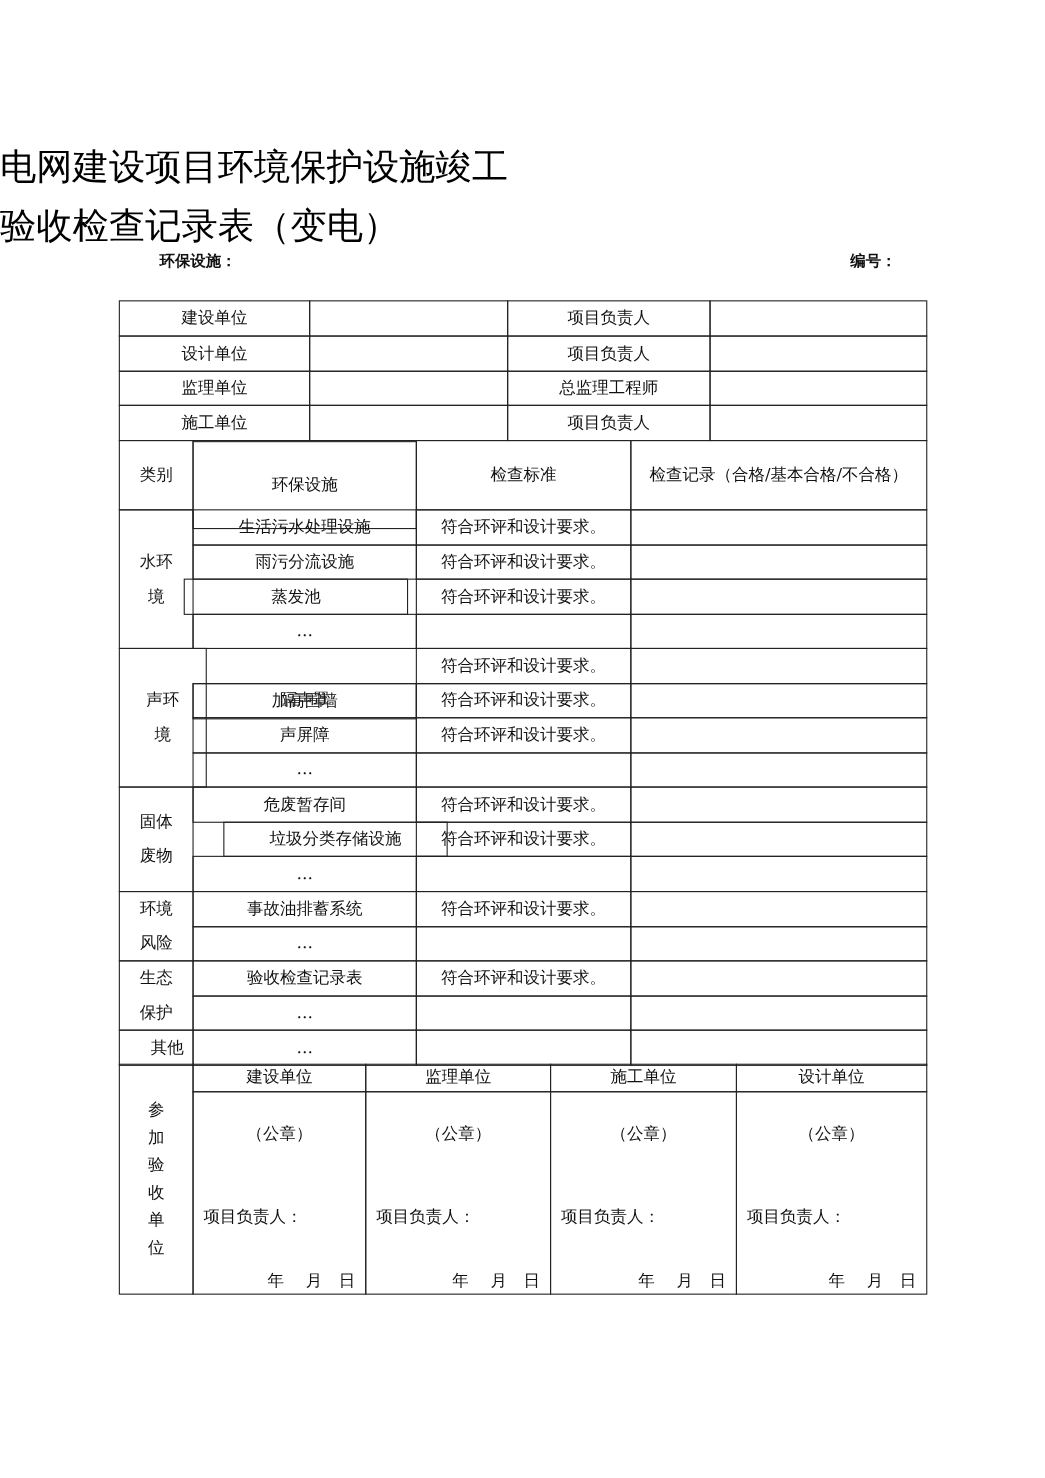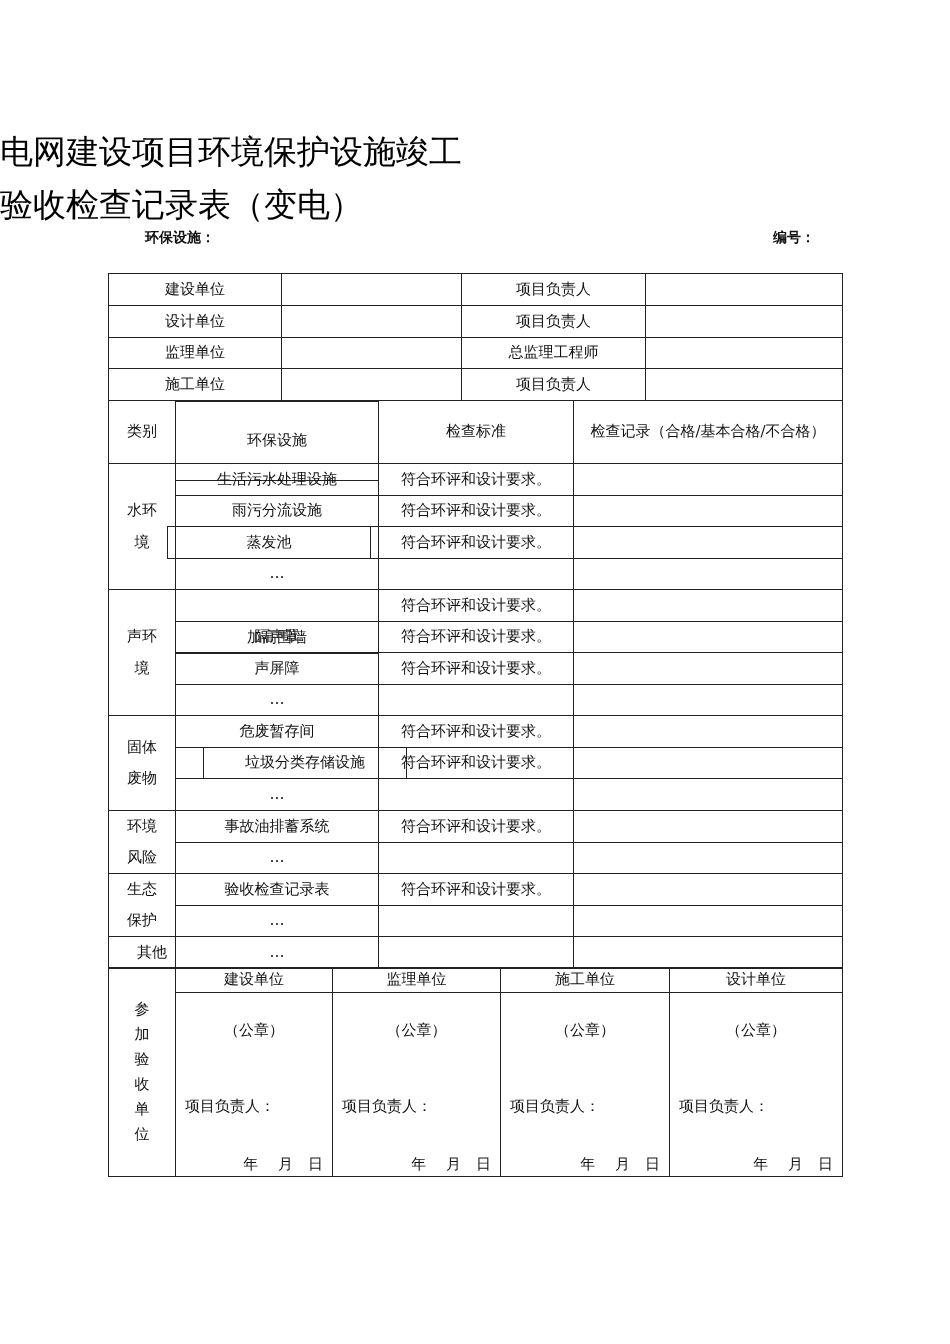--- a/index.html
+++ b/index.html
@@ -48,21 +48,21 @@
     <div class="c" style="left: 573px; top: 463px; width: 270px; height: 33px;"></div>
     <div class="c" style="left: 175px; top: 495px; width: 204px; height: 32px;">雨污分流设施</div>
     <div class="c" style="left: 378px; top: 495px; width: 196px; height: 32px;">符合环评和设计要求。</div>
     <div class="c" style="left: 573px; top: 495px; width: 270px; height: 32px;"></div>
     <div class="c" style="left: 167px; top: 526px; width: 204px; height: 33px;">蒸发池</div>
     <div class="c" style="left: 378px; top: 526px; width: 196px; height: 33px;">符合环评和设计要求。</div>
     <div class="c" style="left: 573px; top: 526px; width: 270px; height: 33px;"></div>
     <div class="c" style="left: 175px; top: 558px; width: 204px; height: 32px;">…</div>
     <div class="c" style="left: 378px; top: 558px; width: 196px; height: 32px;"></div>
     <div class="c" style="left: 573px; top: 558px; width: 270px; height: 32px;"></div>
-    <div class="c vc" style="left: 108px; top: 589px; width: 68px; height: 127px;">
+    <div class="c vc" style="left: 108px; top: 589px; width: 80px; height: 127px;">
       <span style="width: 34px; line-height: 2.1; display: inline-block;">声环境</span>
     </div>
     <div class="c" style="left: 175px; top: 589px; width: 204px; height: 33px; margin-top: 32px;">加高围墙</div>
     <div class="c" style="left: 378px; top: 589px; width: 196px; height: 33px;">符合环评和设计要求。</div>
     <div class="c" style="left: 573px; top: 589px; width: 270px; height: 33px;"></div>
     <div class="c" style="left: 175px; top: 621px; width: 204px; height: 32px;">隔声罩</div>
     <div class="c" style="left: 378px; top: 621px; width: 196px; height: 32px;">符合环评和设计要求。</div>
     <div class="c" style="left: 573px; top: 621px; width: 270px; height: 32px;"></div>
     <div class="c" style="left: 175px; top: 652px; width: 204px; height: 33px;">声屏障</div>
     <div class="c" style="left: 378px; top: 652px; width: 196px; height: 33px;">符合环评和设计要求。</div>

